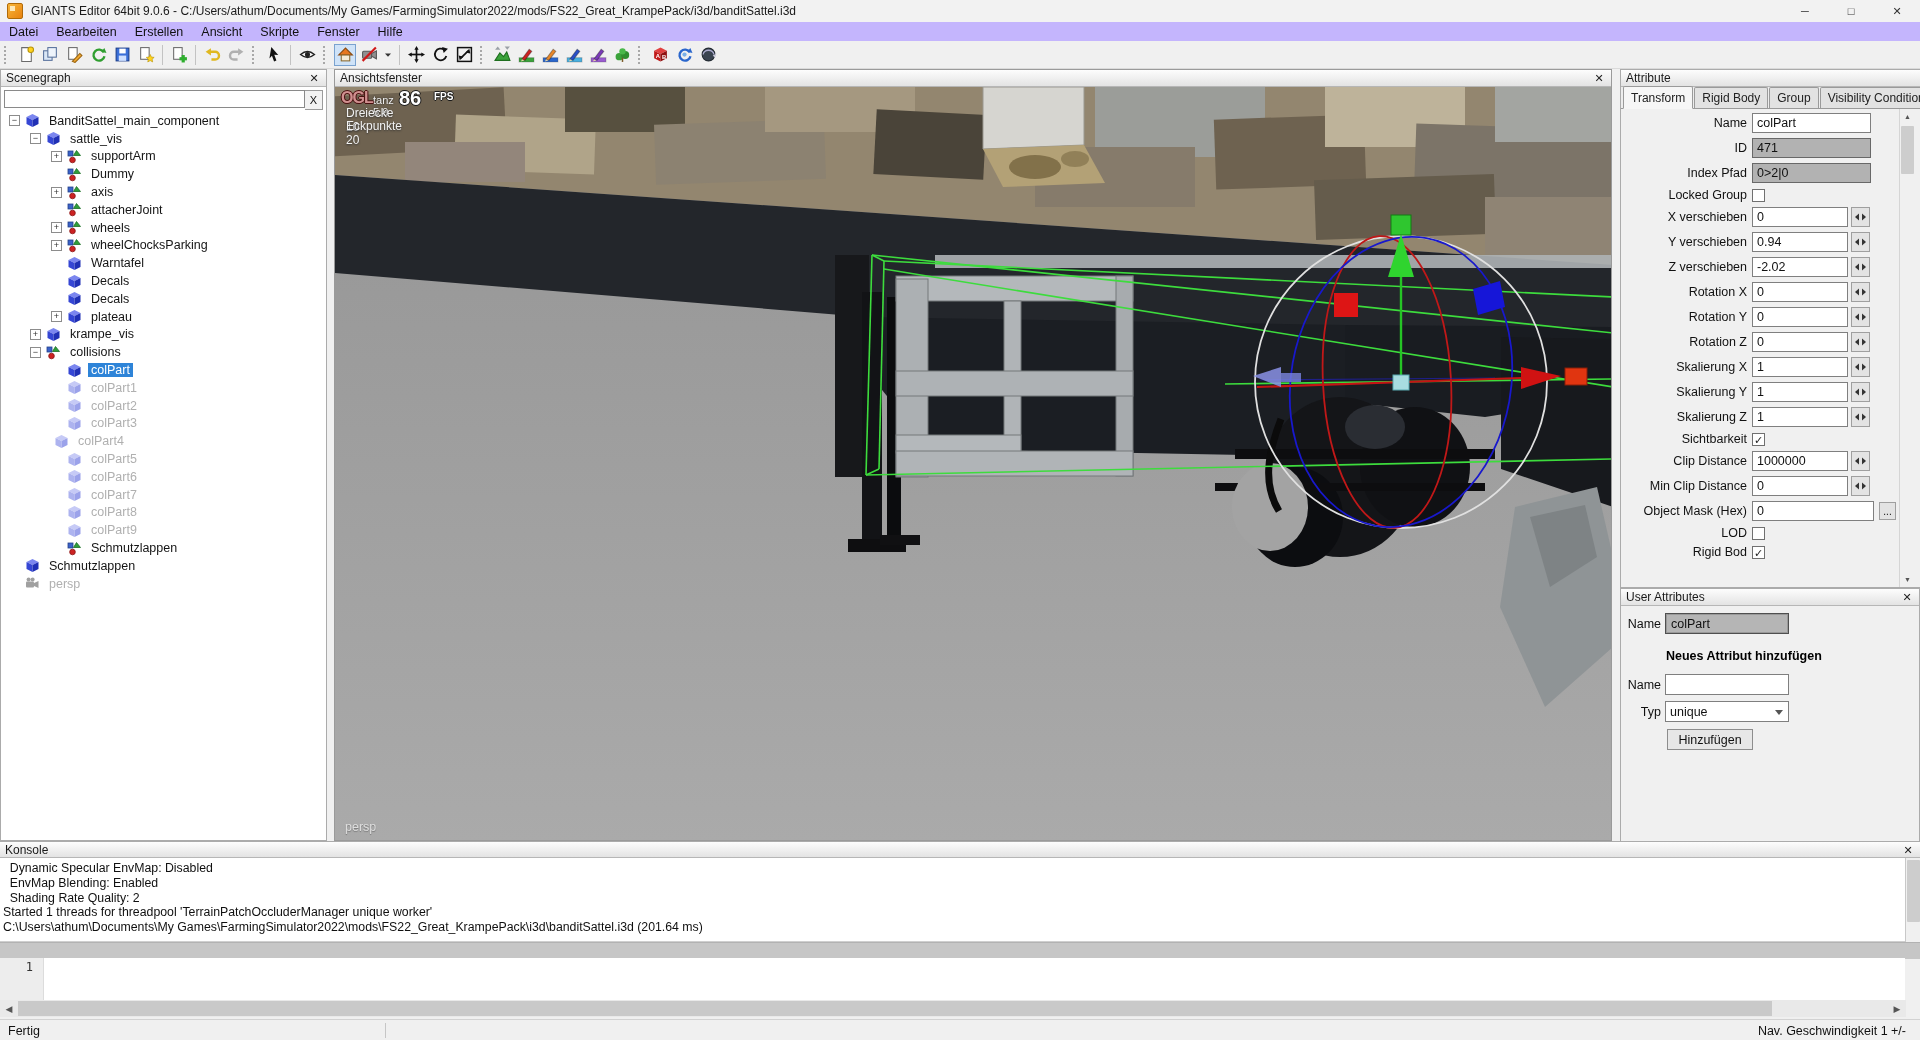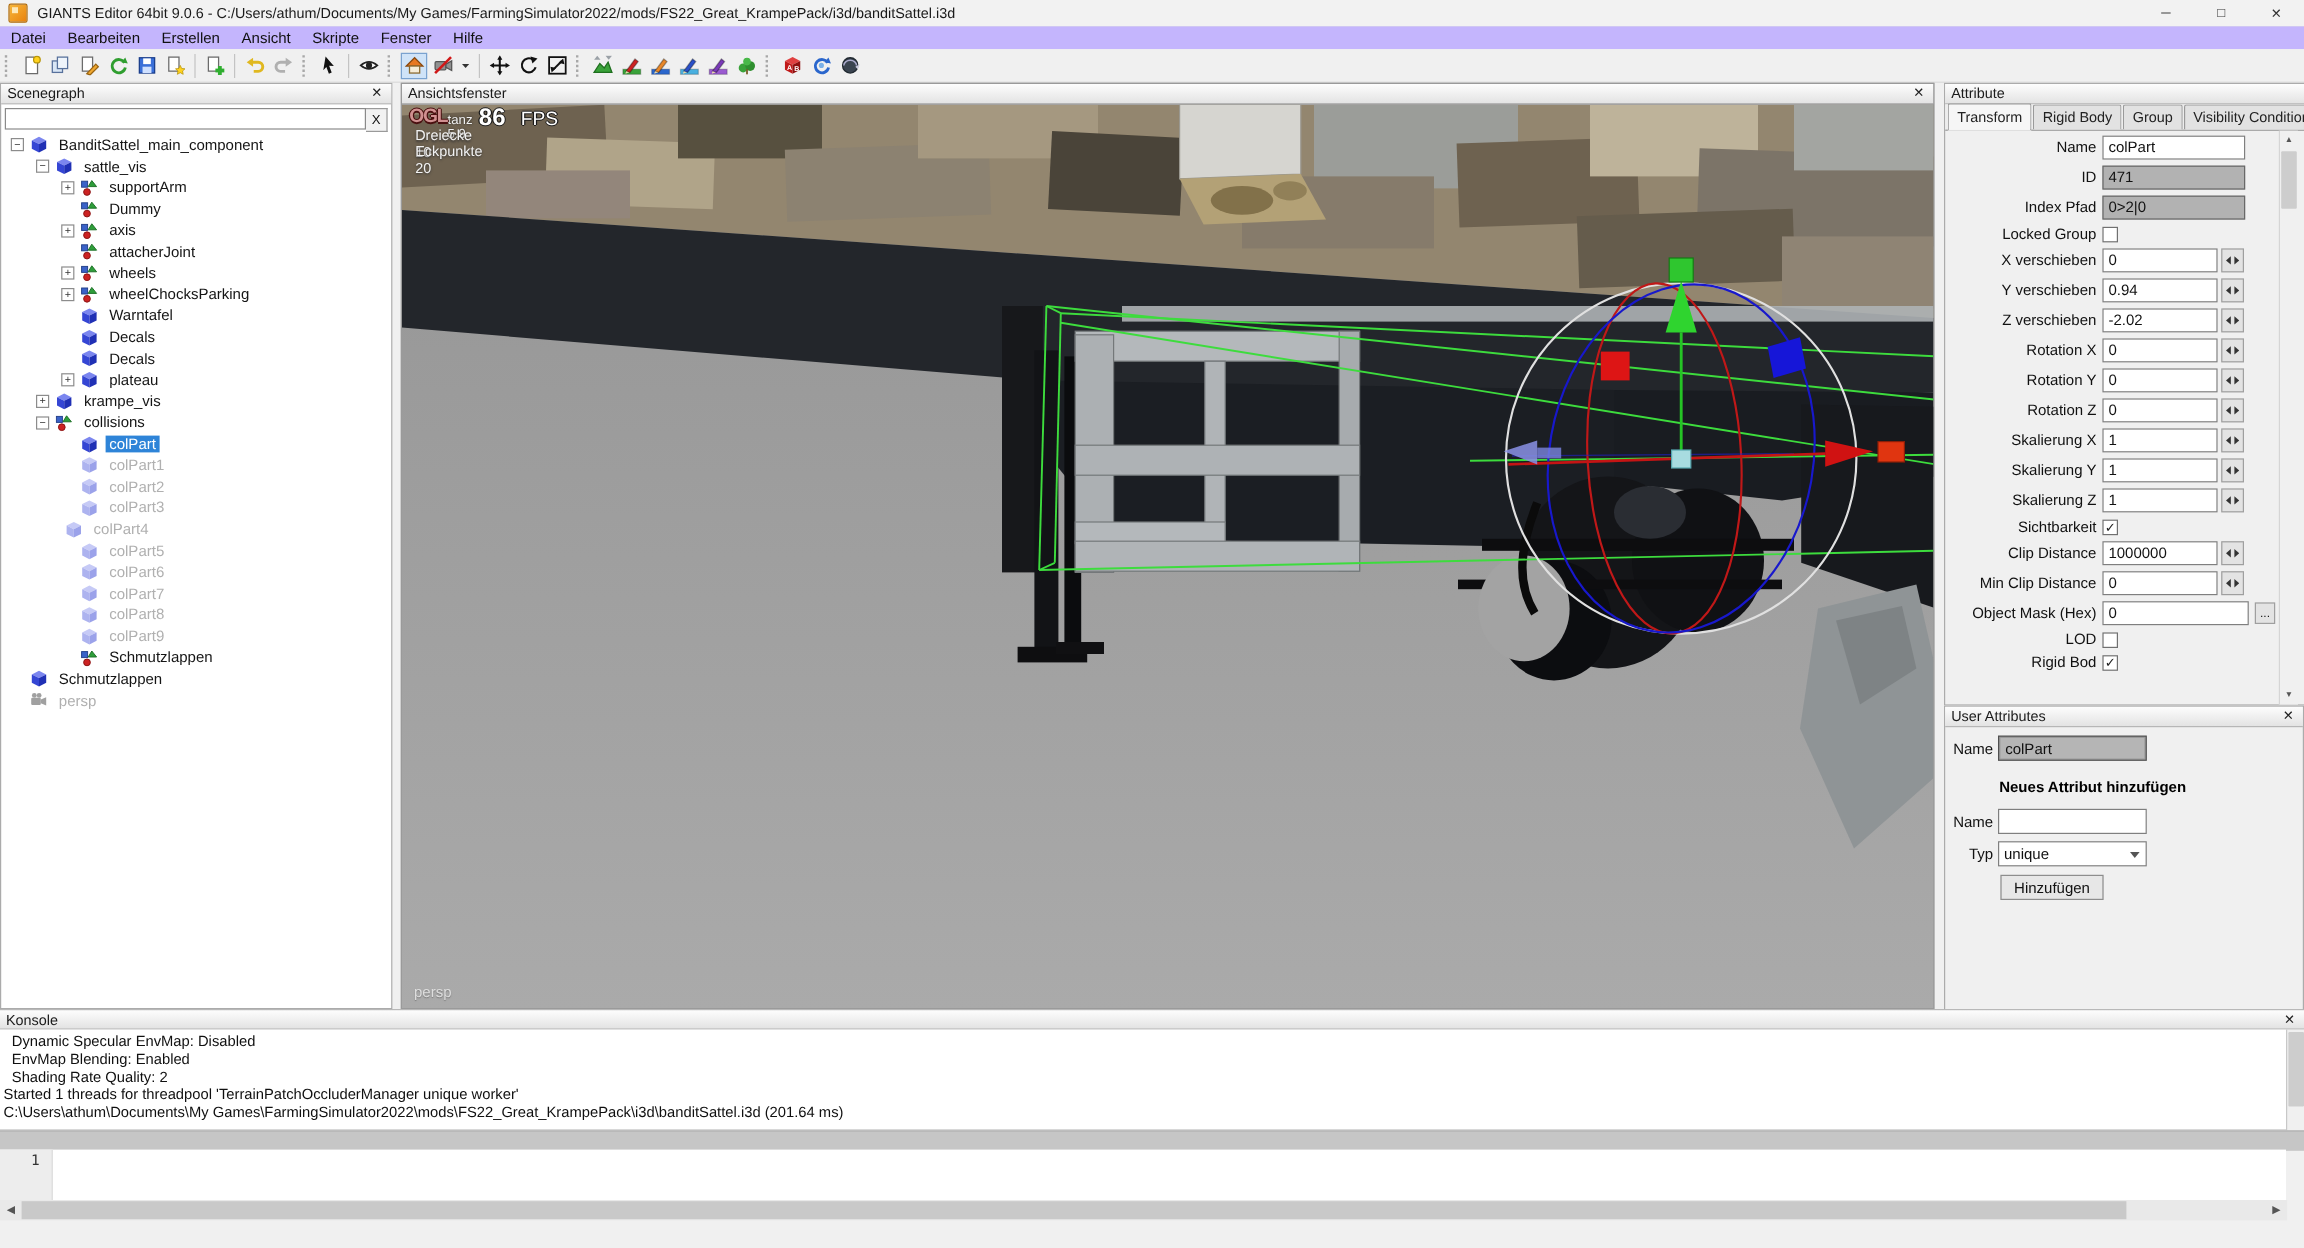--- a/index.html
+++ b/index.html
@@ -39,21 +39,21 @@
   .tree-label.selected{background:#2e84d8;color:#fff;}
   .tree-label.faded{color:#b0b0b0;}
   
   #viewport{position:absolute;left:334px;top:69px;width:1278px;height:772px;border:1px solid #9a9a9a;box-sizing:border-box;background:#9d9d9d;}
   #vp-canvas{position:absolute;left:0;top:17px;right:0;bottom:0;overflow:hidden;}
   #vp-stats{position:absolute;left:0;top:0;z-index:5;}
   .ol{text-shadow:-1px 0 #1a1a1a,1px 0 #1a1a1a,0 -1px #1a1a1a,0 1px #1a1a1a;}
   #ogl-badge{position:absolute;left:6px;top:2px;font-size:16px;font-weight:bold;color:#d09090;letter-spacing:-1px;text-shadow:-1px 0 #4a1010,1px 0 #4a1010,0 -1px #4a1010,0 1px #4a1010;z-index:6;}
   #dist-text{position:absolute;left:38px;top:7px;font-size:11px;color:#f0f0f0;text-shadow:0 0 2px #222;z-index:5;}
   #fps-value{position:absolute;left:64px;top:0px;font-size:20px;font-weight:bold;color:#fff;z-index:7;}
-  #fps-label{position:absolute;left:99px;top:4px;font-size:16px;font-weight:normal;color:#fff;z-index:7;}
+  #fps-label{position:absolute;left:99px;top:4px;font-size:10px;font-weight:bold;color:#fff;z-index:7;}
   #tri-text{position:absolute;left:11px;top:19px;font-size:12px;color:#f2f2f2;text-shadow:0 1px 2px #333;z-index:5;}
   #vert-text{position:absolute;left:11px;top:32px;font-size:12px;color:#f2f2f2;text-shadow:0 1px 2px #333;z-index:5;}
   #persp-label{position:absolute;left:10px;bottom:6px;font-size:12.5px;color:#dedede;text-shadow:0 1px 1px #777;z-index:5;}
   
   #attr-panel{position:absolute;left:1620px;top:69px;width:332px;height:519px;background:#f0f0f0;border:1px solid #ababab;box-sizing:border-box;}
   #attr-tabs{position:absolute;left:0;top:17px;right:0;height:22px;display:flex;align-items:flex-end;padding-left:2px;border-bottom:1px solid #9a9a9a;box-sizing:border-box;background:#ededed;}
   .tab{font-size:12px;padding:3px 7px 3px 7px;border:1px solid #9a9a9a;border-bottom:none;background:#e2e2e2;color:#222;margin-right:1px;border-radius:2px 2px 0 0;}
   .tab.active{background:#f6f6f6;font-weight:normal;padding-top:4px;margin-bottom:-1px;border-bottom:1px solid #f6f6f6;}
   #attr-form{position:absolute;left:0;top:40px;right:20px;bottom:1px;overflow:hidden;padding-top:3px;}
   .arow{display:flex;align-items:center;margin-bottom:5px;}
@@ -897,14 +897,19 @@
     <div id="script-row">
       <div id="script-gutter">1</div>
     </div>
     <div id="hscroll">
       <div class="hs-btn" style="left:0;">◀</div>
       <div id="hs-thumb"></div>
       <div class="hs-btn" style="right:0;">▶</div>
     </div>
   </div>
 
+  <div id="statusbar">
+    <div id="status-left">Fertig</div>
+    <div id="status-sep"></div>
+    <div id="status-right">Nav. Geschwindigkeit 1 +/-</div>
+  </div>
 
 </div>
 
 </body></html>

